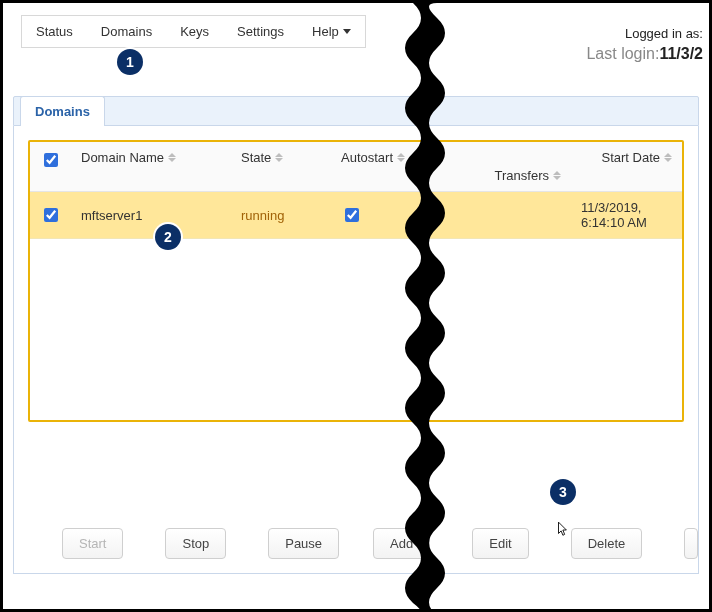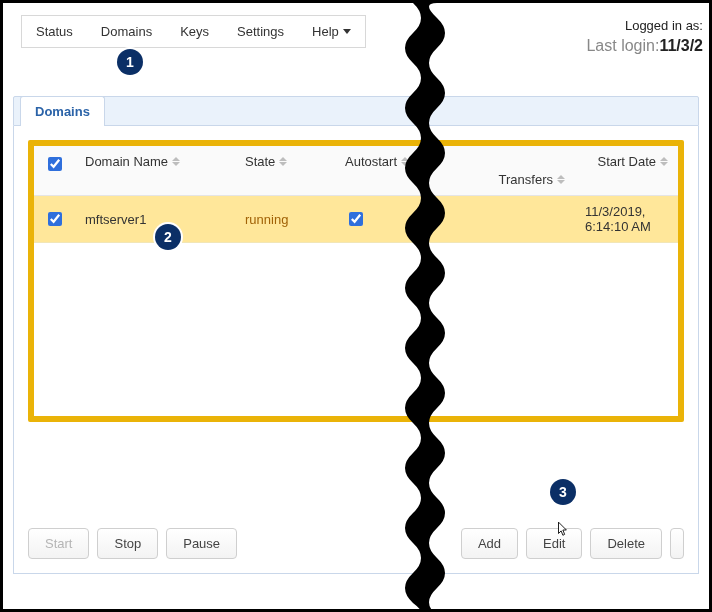--- a/index.html
+++ b/index.html
@@ -41,21 +41,21 @@
   }
   .caret-down {
     width: 0; height: 0;
     border-left: 4px solid transparent;
     border-right: 4px solid transparent;
     border-top: 5px solid #333;
     display: inline-block;
   }
   .login-info {
     position: absolute;
-    top: 14px;
+    top: 22px;
     right: 6px;
     text-align: right;
     line-height: 1.35;
   }
   .login-info .l1 { color: #222; }
   .login-info .l2 { color: #888; font-size: 16px; }
   .login-info .l2 b { color: #222; font-weight: bold; }
 
   
   .tabs {
@@ -85,21 +85,21 @@
   
   .panel {
     border: 1px solid #c9d7ea;
     border-top: none;
     height: 448px;
     background: #fff;
     padding: 14px;
     position: relative;
   }
   .listbox {
-    border: 6px solid #eab308;
+    border: 2px solid #eab308;
     height: 282px;
     border-radius: 2px;
     overflow: hidden;
   }
   table.grid {
     width: 100%;
     border-collapse: collapse;
   }
   .grid th {
     background: #fafafa;
@@ -156,20 +156,21 @@
     justify-content: space-between;
   }
   .btngrp { display: flex; gap: 8px; }
   .btn {
     border: 1px solid #cfcfcf;
     background: linear-gradient(#fff, #f3f3f3);
     border-radius: 4px;
     padding: 7px 16px;
     color: #444;
     cursor: default;
+    margin-left: 34px;
   }
   .btn.stub { width: 14px; padding: 7px 4px; border-left: 1px solid #cfcfcf; }
   .btn.disabled { color: #b5b5b5; }
 
   
   .badge {
     position: absolute;
     width: 26px; height: 26px;
     border-radius: 50%;
     background: #0b2f66;

